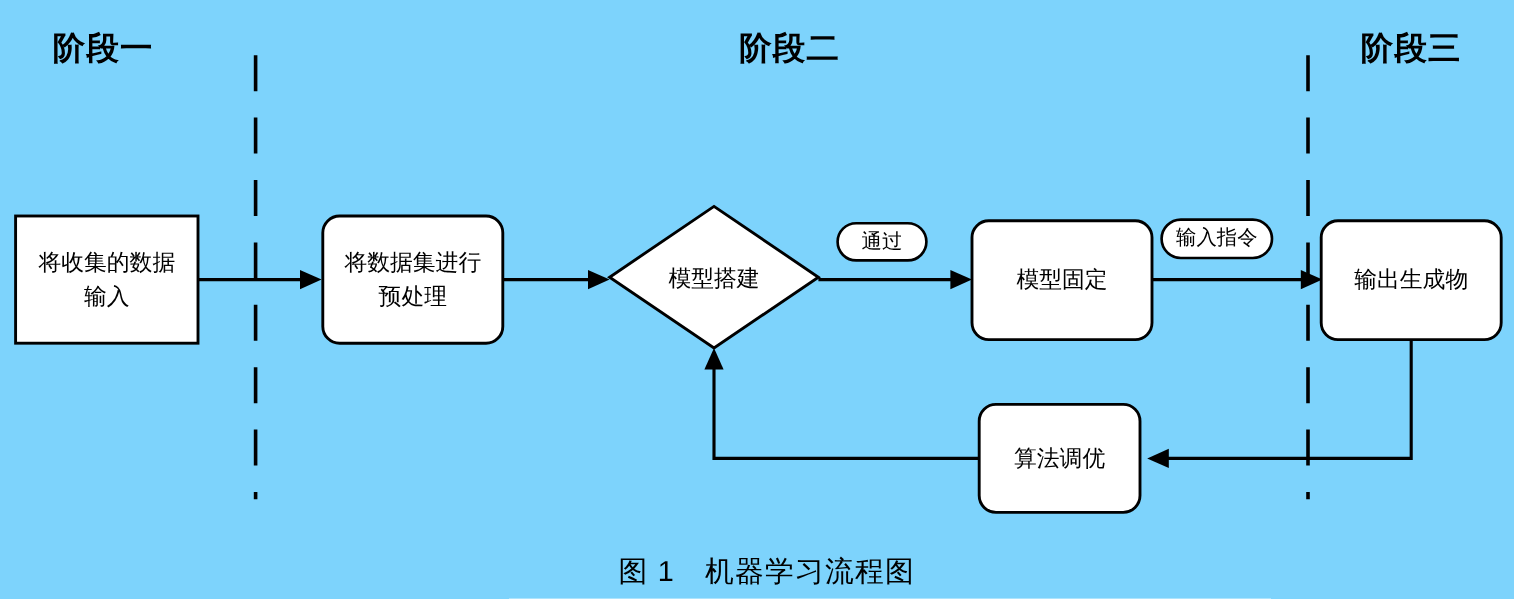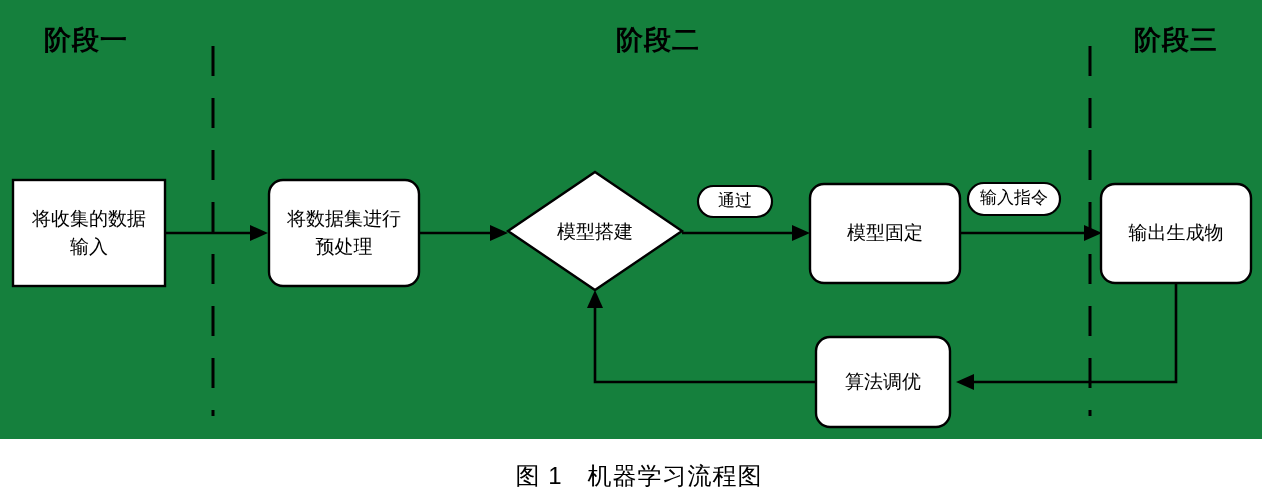--- a/index.html
+++ b/index.html
@@ -9,22 +9,22 @@
   }
   body {
     width: 1262px;
     height: 499px;
     font-family: "Liberation Sans", "DejaVu Sans", sans-serif;
     overflow: hidden;
   }
   #figure-root {
     position: relative;
     width: 1262px;
-    height: 439px;
-    background: #15803d;
+    height: 499px;
+    background: #7dd3fc;
   }
   svg.diagram {
     display: block;
     width: 1262px;
     height: 499px;
   }
   .shape-outline {
     fill: #ffffff;
     stroke: #000000;
     stroke-width: 2.4;

